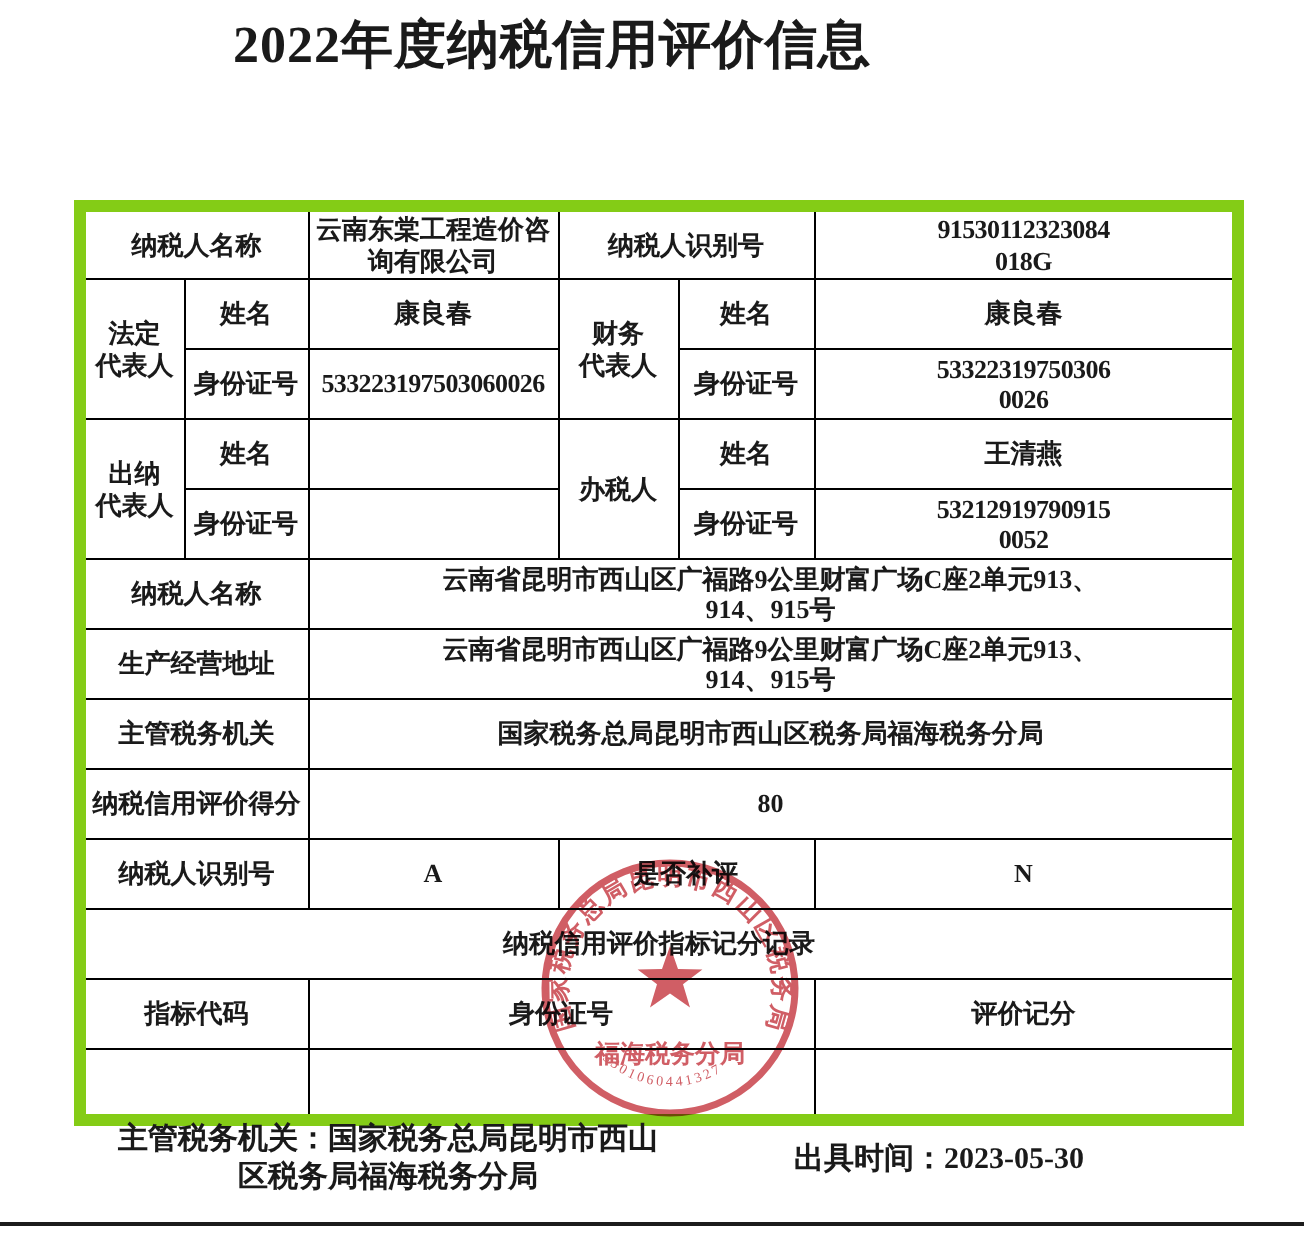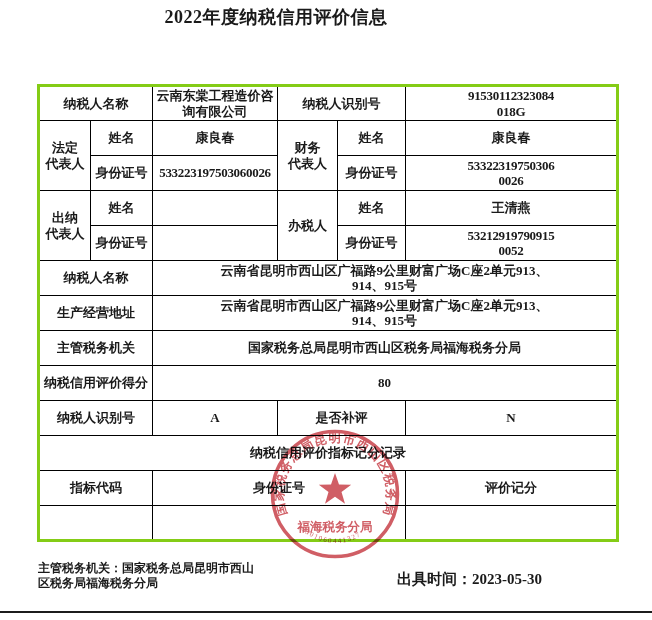--- a/index.html
+++ b/index.html
@@ -3,40 +3,40 @@
 <meta charset="utf-8">
 <style>
   html,body{margin:0;padding:0;}
   body{
     width:652px;height:620px;position:relative;background:#ffffff;
     font-family:"Liberation Serif","DejaVu Serif",serif;
     color:#1a1a1a;overflow:hidden;
   }
   .title{
     position:absolute;top:5px;left:0;width:552px;text-align:center;
-    font-size:18px;font-weight:700;letter-spacing:0.5px;
+    font-size:26px;font-weight:700;letter-spacing:0.5px;
   }
   table.doc{
-    position:absolute;left:37px;top:84px;width:581px;
+    position:absolute;left:37px;top:100px;width:581px;
     border-collapse:collapse;table-layout:fixed;
-    border:3px solid #84cc16;
+    border:6px solid #84cc16;
   }
   table.doc td{
     border:1px solid #000;
     text-align:center;vertical-align:middle;
     font-size:13px;font-weight:600;line-height:1.2;
     padding:1px 2px;white-space:pre-line;
     overflow:hidden;
   }
   table.doc tr{height:35px;}
   td.num{font-size:12.5px;letter-spacing:-0.3px;margin-top:13px;}
   td.addr{font-size:13px;}
   .footer-authority{
     position:absolute;left:38px;top:561px;width:312px;
-    font-size:12px;font-weight:700;
+    font-size:15px;font-weight:700;text-align:center;
     white-space:pre-line;line-height:1.28;
   }
   .footer-date{
     position:absolute;left:397px;top:570px;
     font-size:15px;font-weight:700;white-space:nowrap;
   }
   .bottom-line{
     position:absolute;left:0;top:611px;width:652px;height:2px;
     background:#1c1c1c;
   }

